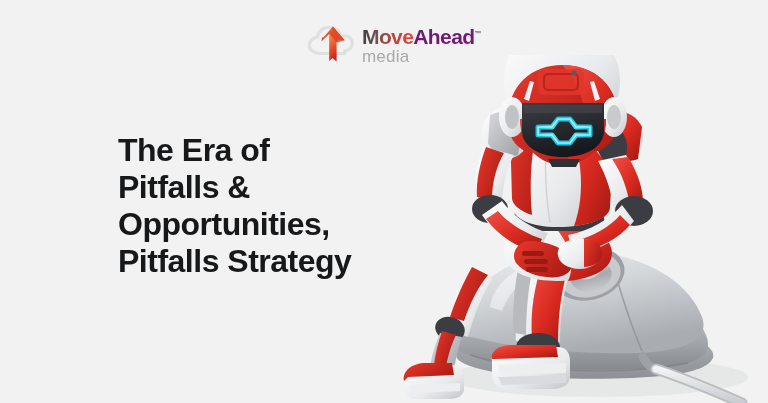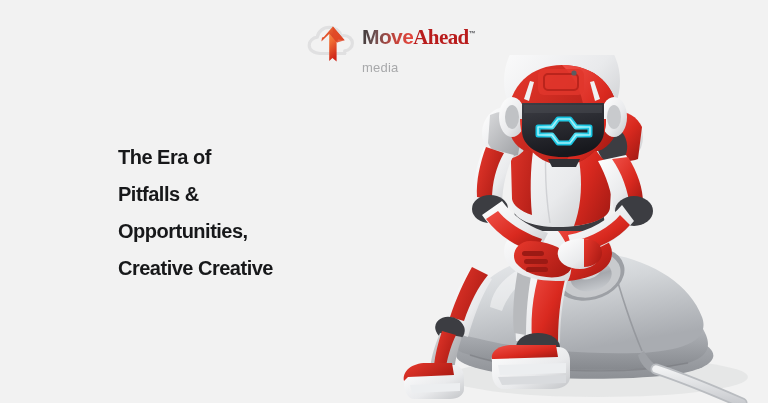--- a/index.html
+++ b/index.html
@@ -21,35 +21,35 @@
   .logo-mark{width:54px;height:44px;position:relative;flex:0 0 auto;}
   .logo-text{position:relative;margin-left:2px;padding-top:3px;}
   .logo-line1{
     font-size:21px;font-weight:bold;letter-spacing:-0.6px;
     line-height:21px;white-space:nowrap;
   }
   .logo-move{
     background:linear-gradient(100deg,#3a3a3a 0%,#6e5050 28%,#c0443c 62%,#e8453c 100%);
     -webkit-background-clip:text;background-clip:text;color:transparent;
   }
-  .logo-ahead{color:#b91c1c;font-family:Liberation Serif, serif;}
+  .logo-ahead{color:#701a75;}
   .logo-tm{
     font-size:7px;font-weight:bold;color:#55565a;
     vertical-align:super;letter-spacing:0;
   }
   .logo-line2{
-    font-size:13px;color:#a8a9ab;line-height:15px;
-    letter-spacing:0.2px;margin-top:12px;
+    font-size:17px;color:#a8a9ab;line-height:15px;
+    letter-spacing:0.2px;margin-top:2px;
   }
 
   
   .headline{
-    position:absolute;left:118px;top:139px;
+    position:absolute;left:118px;top:132px;
     width:270px;
-    font-size:20px;font-weight:bold;
+    font-size:32px;font-weight:bold;
     letter-spacing:-0.5px;
     line-height:37px;
     color:#17181a;
   }
   .headline div{white-space:nowrap;}
 
   
   .art{position:absolute;left:398px;top:55px;width:370px;height:348px;}
   .art svg{display:block;width:100%;height:100%;}
 </style>
@@ -97,21 +97,21 @@
         <span class="logo-move">Move</span><span class="logo-ahead">Ahead</span><span class="logo-tm">™</span>
       </div>
       <div class="logo-line2">media</div>
     </div>
   </div>
 
   <div class="headline">
     <div>The Era of</div>
     <div>Pitfalls &amp;</div>
     <div>Opportunities,</div>
-    <div>Creative Creative</div>
+    <div>Pitfalls Strategy</div>
   </div>
 
   <div class="art">
     <svg viewBox="0 0 370 348" xmlns="http://www.w3.org/2000/svg">
       <defs>
         <linearGradient id="mouseTop" x1="0" y1="0" x2="0.4" y2="1">
           <stop offset="0%" stop-color="#eceef0"></stop>
           <stop offset="45%" stop-color="#d3d6d9"></stop>
           <stop offset="100%" stop-color="#a9acb1"></stop>
         </linearGradient>

